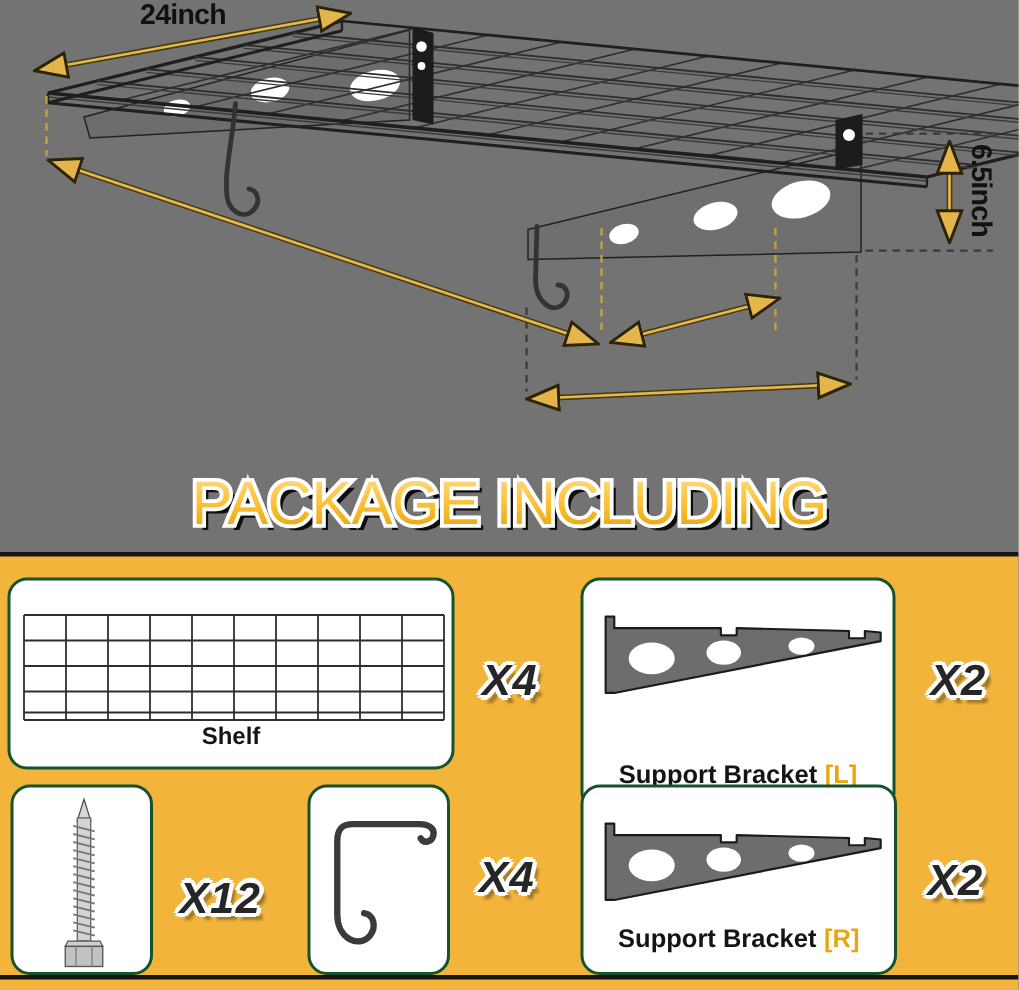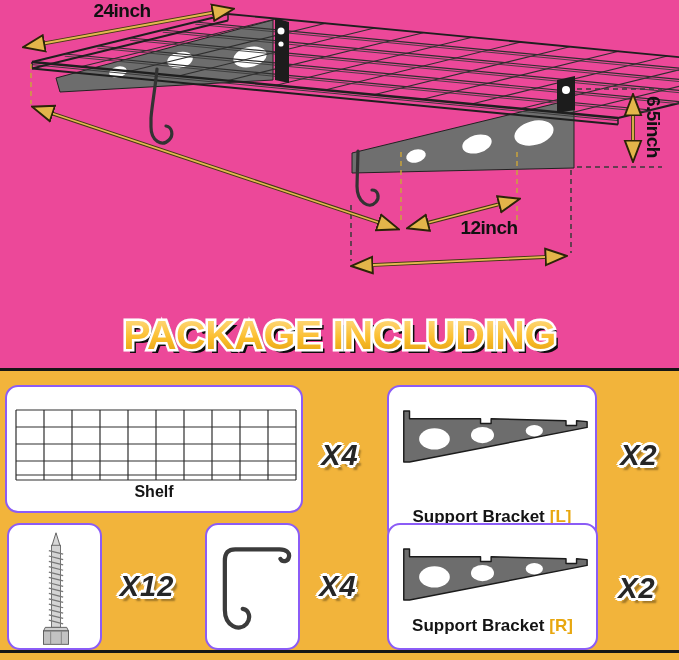--- a/index.html
+++ b/index.html
@@ -1,53 +1,53 @@
 <!DOCTYPE html>
 <html><head>
 <meta charset="utf-8">
 <style>
   html,body{margin:0;padding:0;}
   .page{
-    position:relative; width:679px; height:660px; background:#ec4899;
+    position:relative; width:679px; height:660px; background:#737373;
     font-family:"Liberation Sans", sans-serif; overflow:hidden;
   }
   
   .diagram-area{position:absolute;left:0;top:0;width:679px;height:368px;}
   .dim-label{
     position:absolute; font-size:19px; font-weight:900; color:#111;
     text-align:center; width:110px; line-height:22px; letter-spacing:-0.5px;
   }
   .dim-24{left:67px;top:0;}
   .dim-48{left:130px;top:171px;}
   .dim-12{left:434px;top:217px;}
   .dim-25{left:422px;top:273px;}
   .dim-65{left:607px;top:116px;width:92px;transform:rotate(90deg);transform-origin:center;}
   
   .title-wrap{position:absolute;left:0;top:312px;width:679px;height:52px;}
   .title-layer{
     position:absolute;left:0;right:0;top:0;text-align:center;
-    font-size:41px;font-weight:700;letter-spacing:-0.5px;white-space:nowrap;
+    font-size:41px;font-weight:400;letter-spacing:-0.5px;white-space:nowrap;
   }
   .title-shadow{color:#0d0d0d;transform:translate(4px,4px);}
   .title-outline{color:#ffffff;-webkit-text-stroke:5px #ffffff;}
   .title-top{color:#F2B024;}
   @supports ((-webkit-background-clip: text) or (background-clip: text)){
     .title-top{
       background:linear-gradient(180deg,#FFE194 0%,#FBBE2E 55%,#DE9B07 100%);
       -webkit-background-clip:text;background-clip:text;color:transparent;
     }
   }
   
   .package-section{
     position:absolute;left:0;top:368px;width:679px;height:292px;
     background:#F2B43B;border-top:3px solid #161616;box-sizing:border-box;
   }
   .bottom-rule{position:absolute;left:0;right:0;bottom:7px;height:3px;background:#161616;}
   .card{
-    position:absolute;background:#ffffff;border:2px solid #8b5cf6;
+    position:absolute;background:#ffffff;border:2px solid #14532d;
     border-radius:13px;box-sizing:border-box;
   }
   .card-shelf{left:5px;top:14px;width:298px;height:128px;}
   .card-bracket-l{left:387px;top:14px;width:210px;height:156px;}
   .card-screw{left:7px;top:152px;width:95px;height:127px;}
   .card-hook{left:205px;top:152px;width:95px;height:127px;}
   .card-bracket-r{left:387px;top:152px;width:211px;height:127px;}
   .card-label{
     position:absolute;left:0;right:0;bottom:10px;text-align:center;
     font-size:16px;font-weight:700;color:#141414;white-space:nowrap;
@@ -57,21 +57,21 @@
   .qty{
     position:absolute;transform:translate(-50%,-50%);
     font-size:29px;font-weight:900;font-style:italic;color:#262626;letter-spacing:1px;
     text-shadow:
       -3px 0 0 #fff, 3px 0 0 #fff, 0 -3px 0 #fff, 0 3px 0 #fff,
       -2px -2px 0 #fff, 2px -2px 0 #fff, -2px 2px 0 #fff, 2px 2px 0 #fff,
       4px 5px 2px rgba(0,0,0,0.35);
   }
   .qty-shelf{left:340px;top:84px;}
   .qty-bracket-l{left:639px;top:84px;}
-  .qty-screw{left:147px;top:215px;}
+  .qty-screw{left:147px;top:229px;}
   .qty-hook{left:338px;top:215px;}
   .qty-bracket-r{left:637px;top:217px;}
   .icon-abs{position:absolute;}
 </style>
 </head>
 <body>
 
 <div class="page">
 
   <div class="diagram-area">
@@ -171,21 +171,20 @@
         <line x1="364" y1="265.4" x2="554" y2="256.6" stroke="#443a12" stroke-width="3.8"></line>
         <line x1="352" y1="266" x2="566" y2="256" stroke="#E5B84F" stroke-width="1.8" marker-start="url(#arw)" marker-end="url(#arw)"></line>
       </g>
       <g>
         <line x1="633" y1="105" x2="633" y2="151" stroke="#443a12" stroke-width="3.8"></line>
         <line x1="633" y1="95" x2="633" y2="161" stroke="#E5B84F" stroke-width="1.8" marker-start="url(#arw)" marker-end="url(#arw)"></line>
       </g>
     </svg>
 
     <div class="dim-label dim-24">24inch</div>
-    <div class="dim-label dim-12">12inch</div>
     <div class="dim-label dim-65">6.5inch</div>
   </div>
 
   <div class="title-wrap">
     <span class="title-layer title-shadow">PACKAGE INCLUDING</span>
     <span class="title-layer title-outline">PACKAGE INCLUDING</span>
     <span class="title-layer title-top">PACKAGE INCLUDING</span>
   </div>
 
   <div class="package-section">

